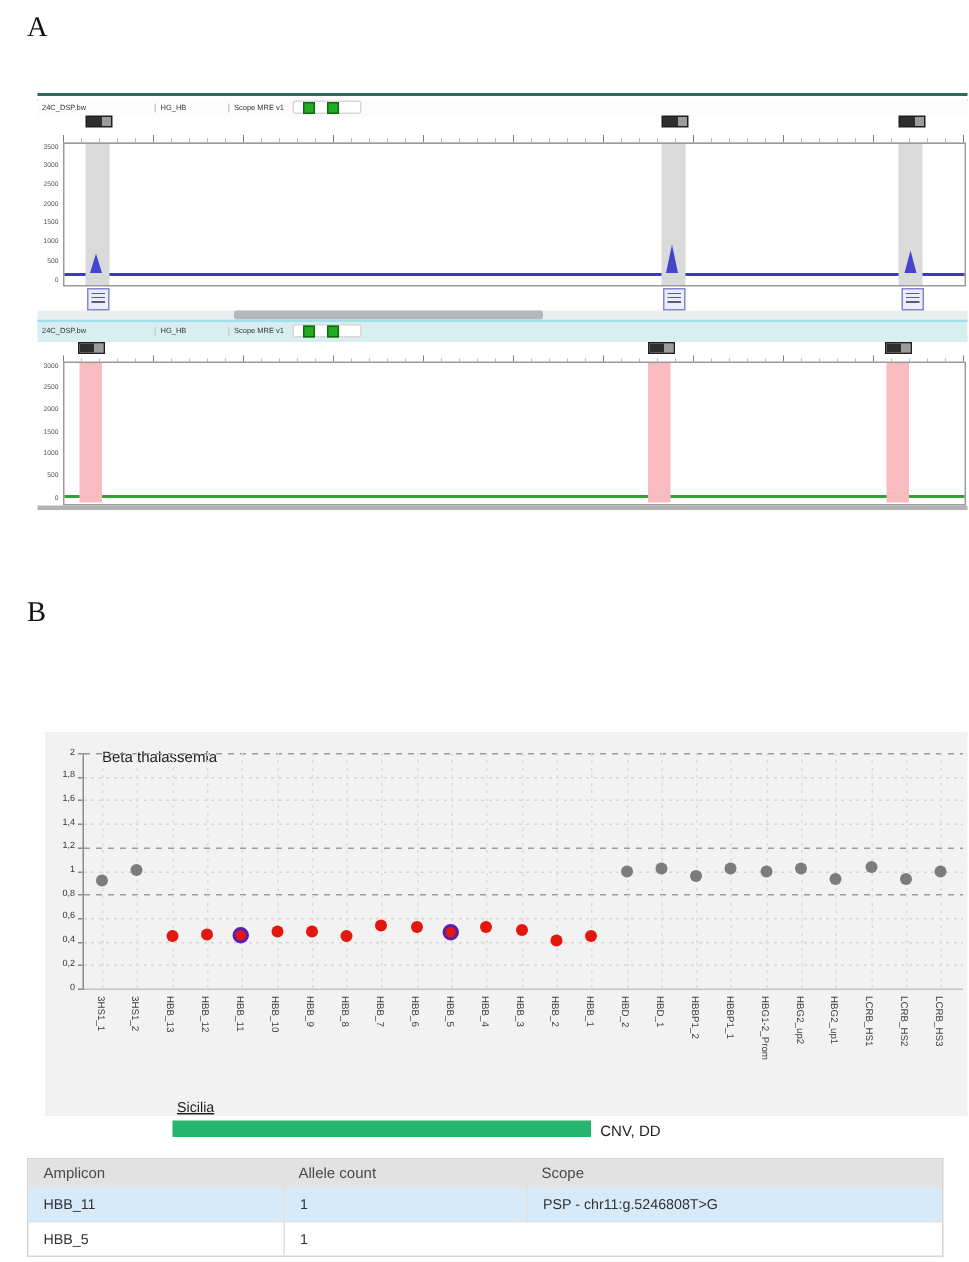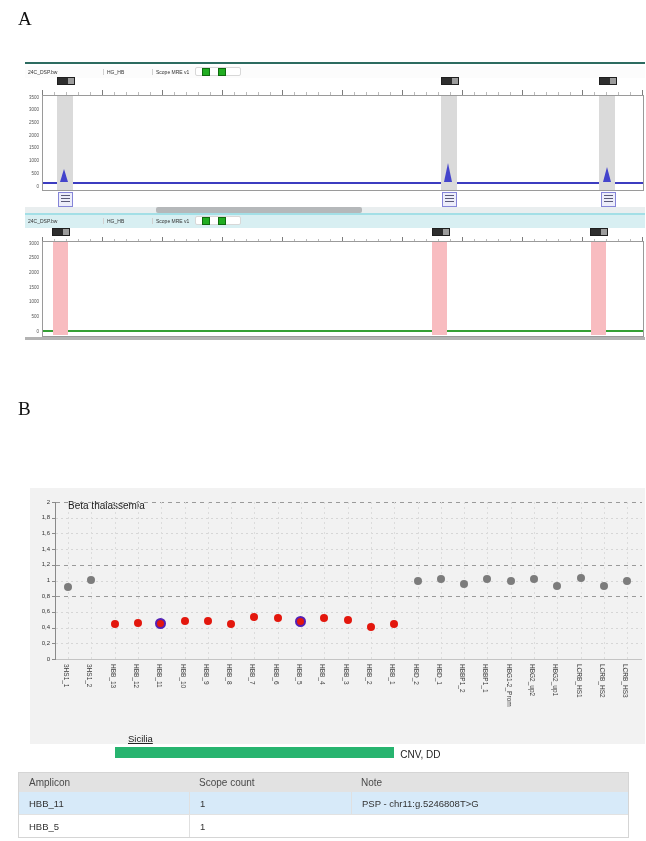--- a/index.html
+++ b/index.html
@@ -225,29 +225,29 @@
       <div class="pt" style="left: 430.1px; top: 91.64px; width: 8px; height: 8px; background: rgb(124, 124, 124);"></div>
       <div class="pt" style="left: 453.4px; top: 86.93px; width: 8px; height: 8px; background: rgb(124, 124, 124);"></div>
       <div class="pt" style="left: 476.7px; top: 88.5px; width: 8px; height: 8px; background: rgb(124, 124, 124);"></div>
       <div class="pt" style="left: 500px; top: 86.93px; width: 8px; height: 8px; background: rgb(124, 124, 124);"></div>
       <div class="pt" style="left: 523.3px; top: 93.995px; width: 8px; height: 8px; background: rgb(124, 124, 124);"></div>
       <div class="pt" style="left: 546.6px; top: 86.145px; width: 8px; height: 8px; background: rgb(124, 124, 124);"></div>
       <div class="pt" style="left: 569.9px; top: 93.995px; width: 8px; height: 8px; background: rgb(124, 124, 124);"></div>
       <div class="pt" style="left: 593.2px; top: 88.5px; width: 8px; height: 8px; background: rgb(124, 124, 124);"></div>
     </div>
 
-  <span id="sicilia" style="left: 128px;">Sicilia</span>
+  <span id="sicilia" style="left: 118px;">Sicilia</span>
   <div id="greenbar" style="left: 114.6px; width: 279.6px; background: rgb(39, 180, 111);"></div>
   <span id="cnvdd" style="left: 400.2px;">CNV, DD</span>
 
   <div id="amtable">
     <div class="thead">
       <div class="tcell tc0">Amplicon</div>
-      <div class="tcell tc1">Scope count</div>
-      <div class="tcell tc2">Note</div>
+      <div class="tcell tc1">Allele count</div>
+      <div class="tcell tc2">Scope</div>
     </div>
     <div id="tbody">
         <div class="trow rowhl">
           <div class="tcell tc0">HBB_11</div>
           <div class="tcell tc1">1</div>
           <div class="tcell tc2">PSP - chr11:g.5246808T&gt;G</div>
         </div>
         <div class="trow">
           <div class="tcell tc0">HBB_5</div>
           <div class="tcell tc1">1</div>

